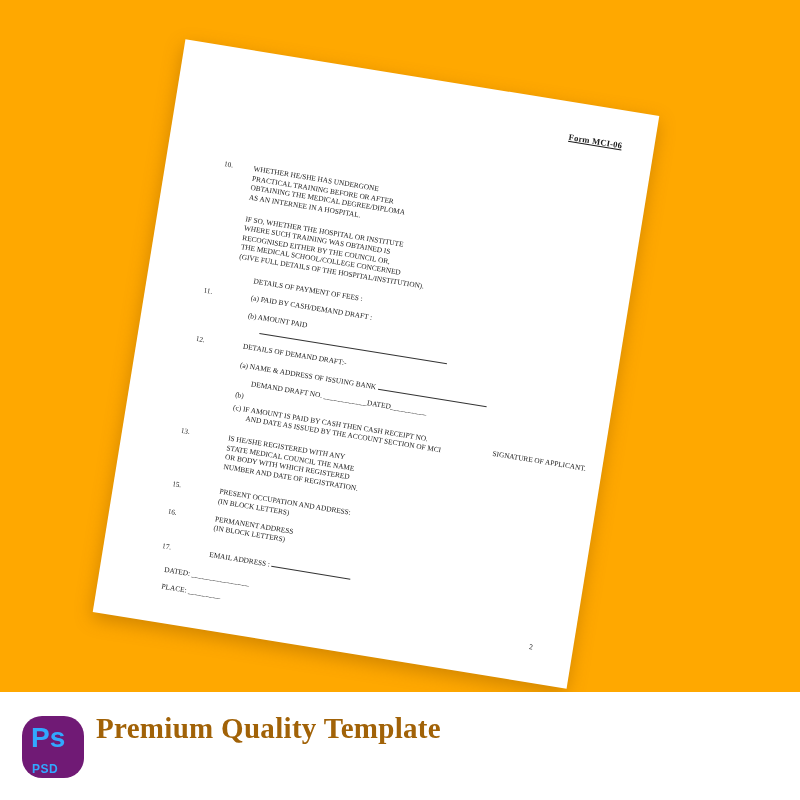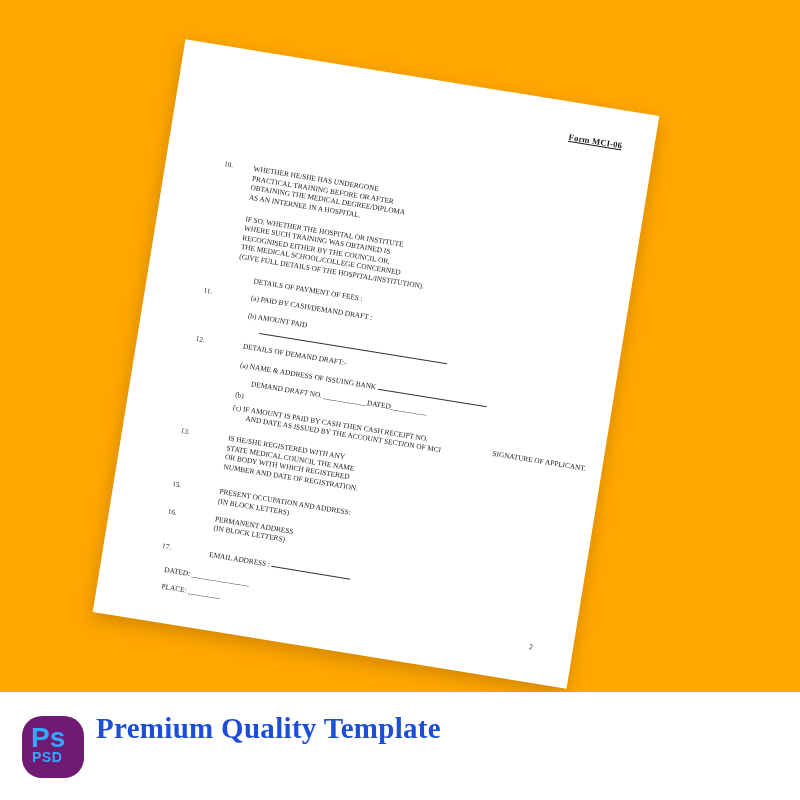--- a/index.html
+++ b/index.html
@@ -51,33 +51,33 @@
     position: absolute;
     left: 9px;
     top: 6px;
     font-size: 28px;
     font-weight: bold;
     letter-spacing: 0px;
   }
   .ps-badge .ps-sub {
     position: absolute;
     left: 10px;
-    bottom: 13px;
-    font-size: 14px;
+    bottom: 2px;
+    font-size: 12px;
     font-weight: bold;
     letter-spacing: 0.5px;
   }
   .footer-title {
     position: absolute;
     left: 96px;
     top: 712px;
     font-family: "Liberation Serif", serif;
     font-size: 29px;
     font-weight: bold;
-    color: #1d4ed8;
+    color: #a16207;
     letter-spacing: 0.3px;
     text-align: right;
   }
   .footer-sub {
     position: absolute;
     left: 96px;
     top: 750px;
     font-family: "Liberation Serif", serif;
     font-size: 23px;
     font-weight: bold;

